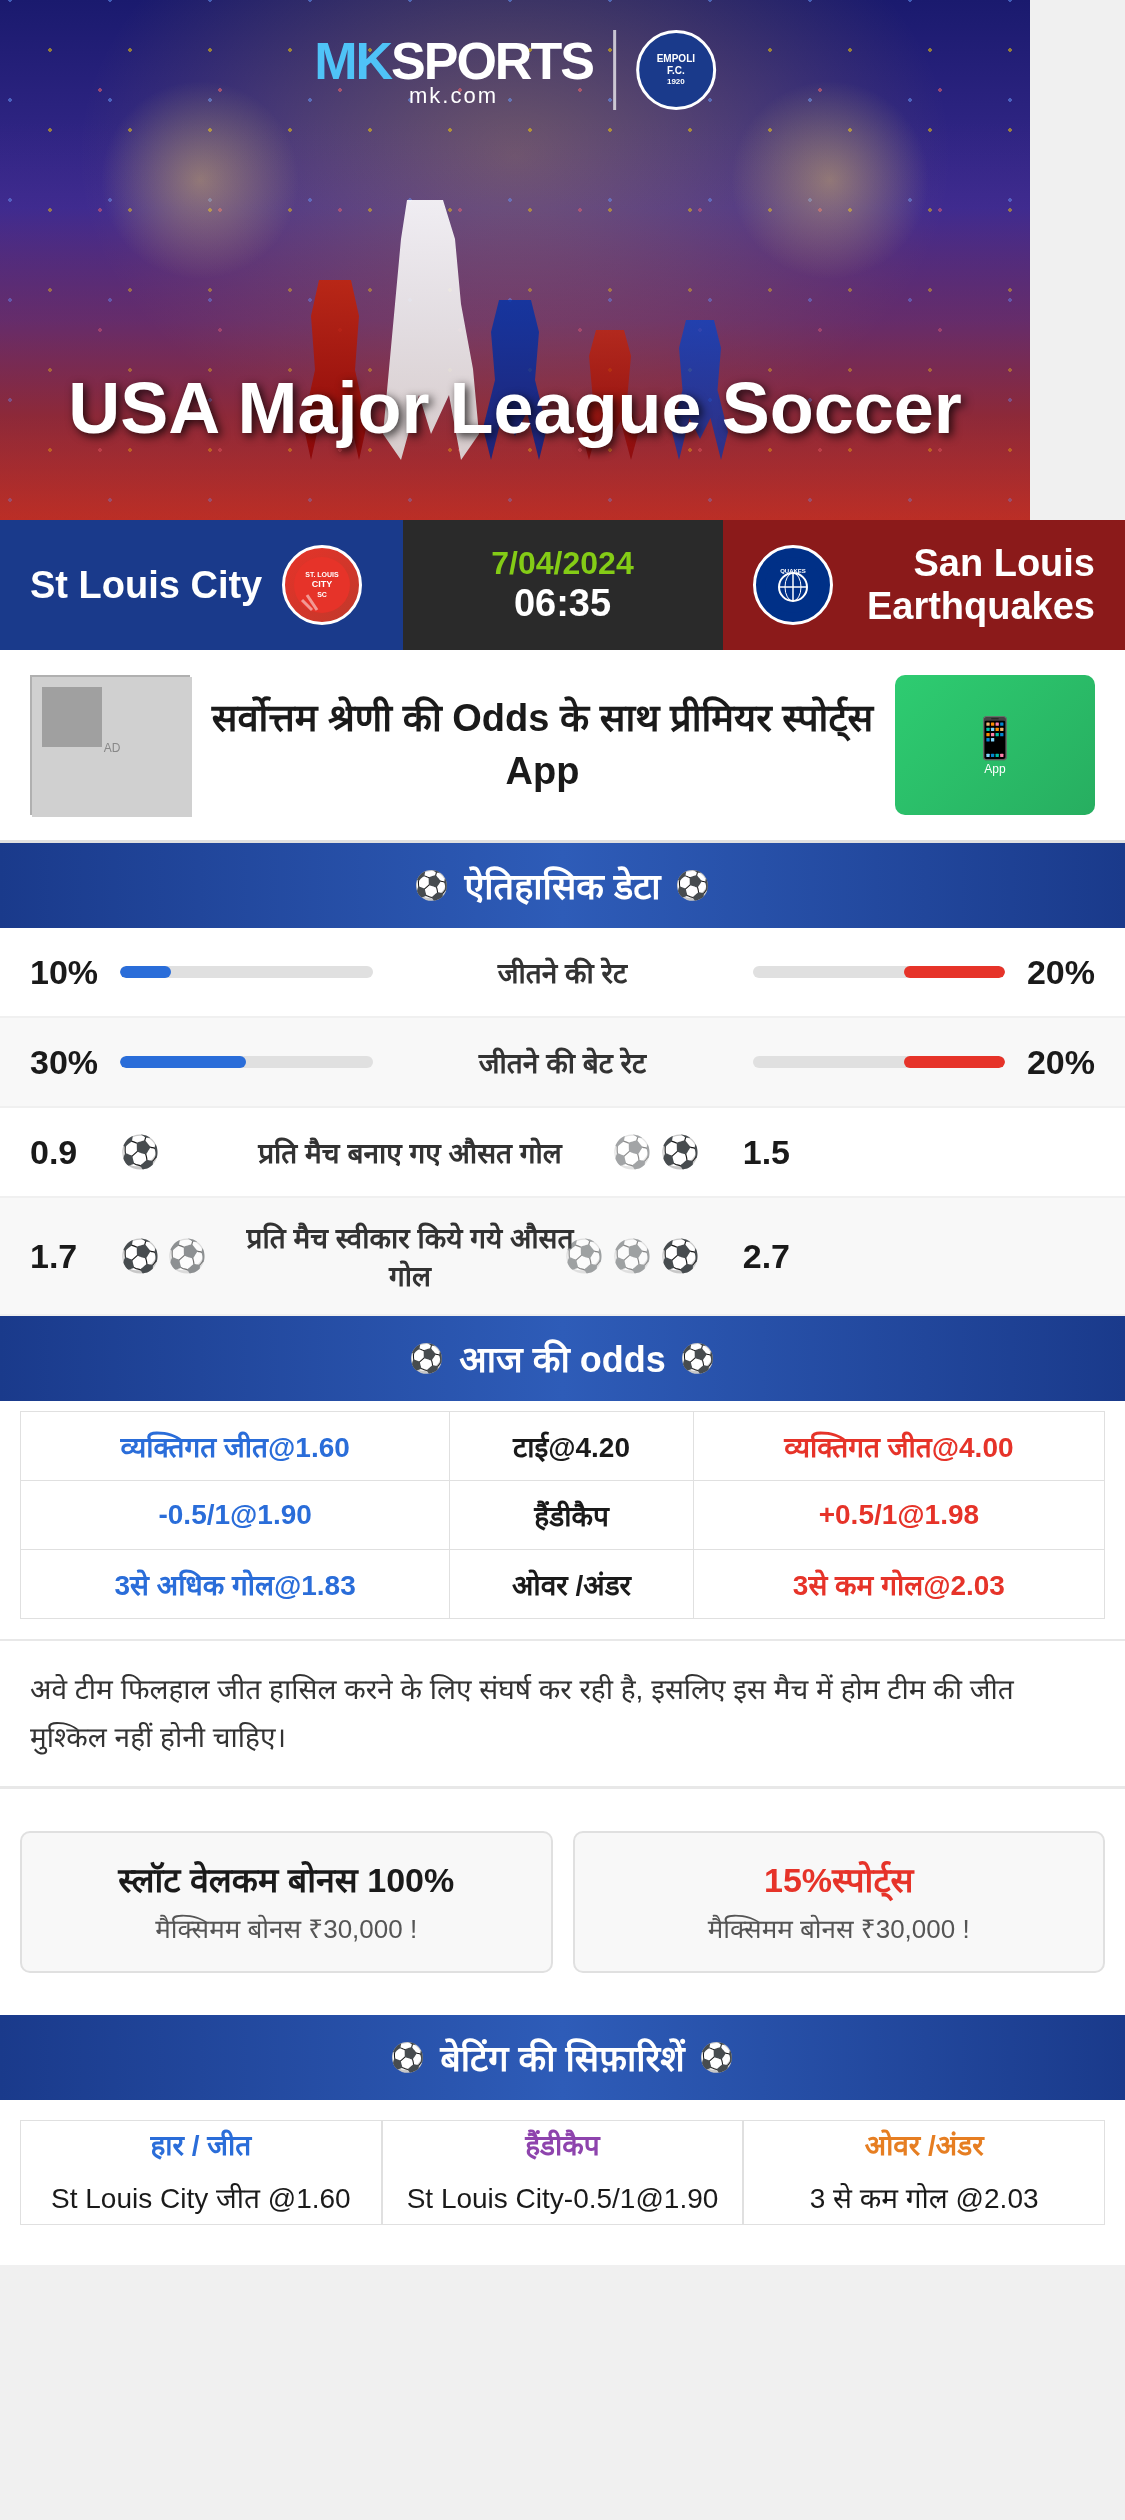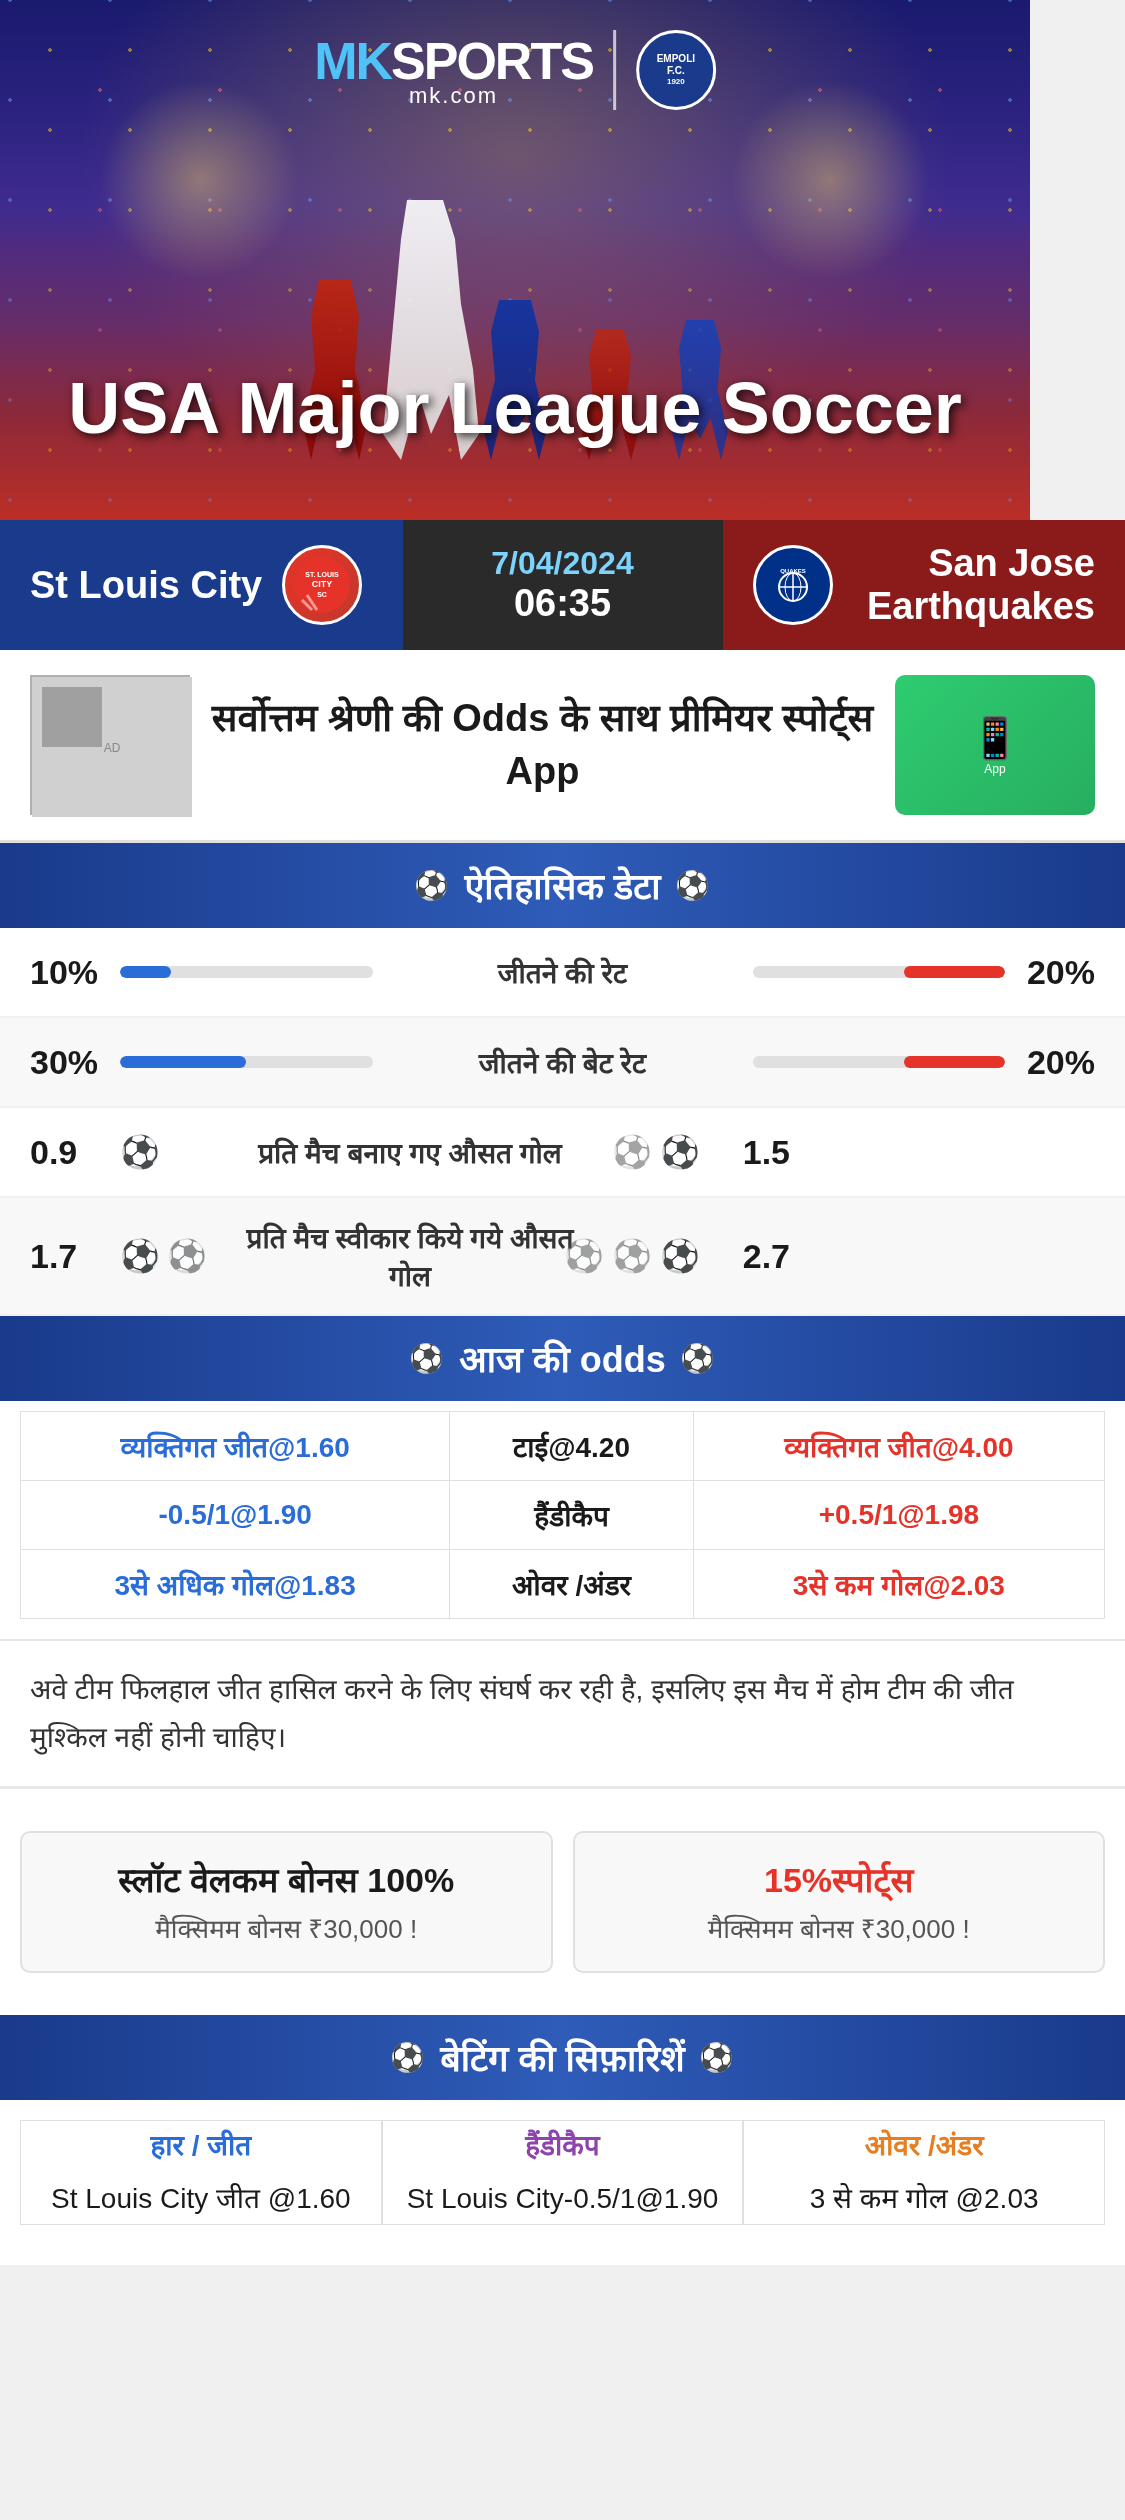--- a/index.html
+++ b/index.html
@@ -142,21 +142,21 @@
       background: #2a2a2a;
       display: flex;
       flex-direction: column;
       align-items: center;
       justify-content: center;
       padding: 15px;
     }
     .match-date {
       font-size: 32px;
       font-weight: 700;
-      color: #7dd3fc;
+      color: #84cc16;
     }
     .match-time {
       font-size: 38px;
       font-weight: 900;
       color: white;
     }
     .team-away {
       flex: 1;
       background: #8b1a1a;
       display: flex;
@@ -501,21 +501,21 @@
       <svg width="60" height="60" viewBox="0 0 60 60">
         <circle cx="30" cy="30" r="28" fill="#003087"></circle>
         <text x="30" y="18" text-anchor="middle" fill="white" font-size="6" font-weight="bold">QUAKES</text>
 
         <circle cx="30" cy="32" r="14" fill="none" stroke="white" stroke-width="2"></circle>
         <path d="M30 18 L30 46" stroke="white" stroke-width="1.5"></path>
         <path d="M16 32 L44 32" stroke="white" stroke-width="1.5"></path>
         <ellipse cx="30" cy="32" rx="8" ry="14" fill="none" stroke="white" stroke-width="1"></ellipse>
       </svg>
     </div>
-    <div class="team-away-name">San Jose Earthquakes</div>
+    <div class="team-away-name">San Louis Earthquakes</div>
   </div>
 </div>
 
 <div class="promo-banner">
   <div class="promo-placeholder">
     <svg width="160" height="140" viewBox="0 0 160 140">
       <rect width="160" height="140" fill="#d0d0d0"></rect>
       <rect x="10" y="10" width="60" height="60" fill="#a0a0a0"></rect>
       <text x="80" y="75" text-anchor="middle" fill="#888" font-size="12">AD</text>
     </svg>

